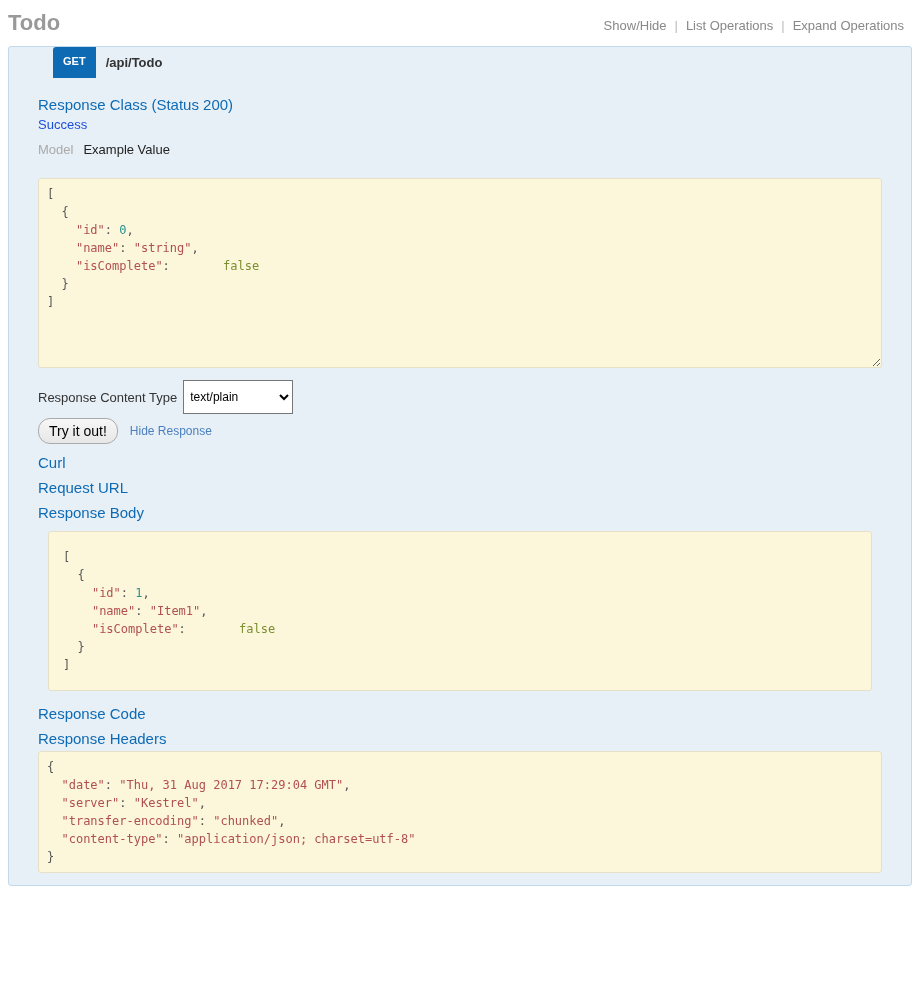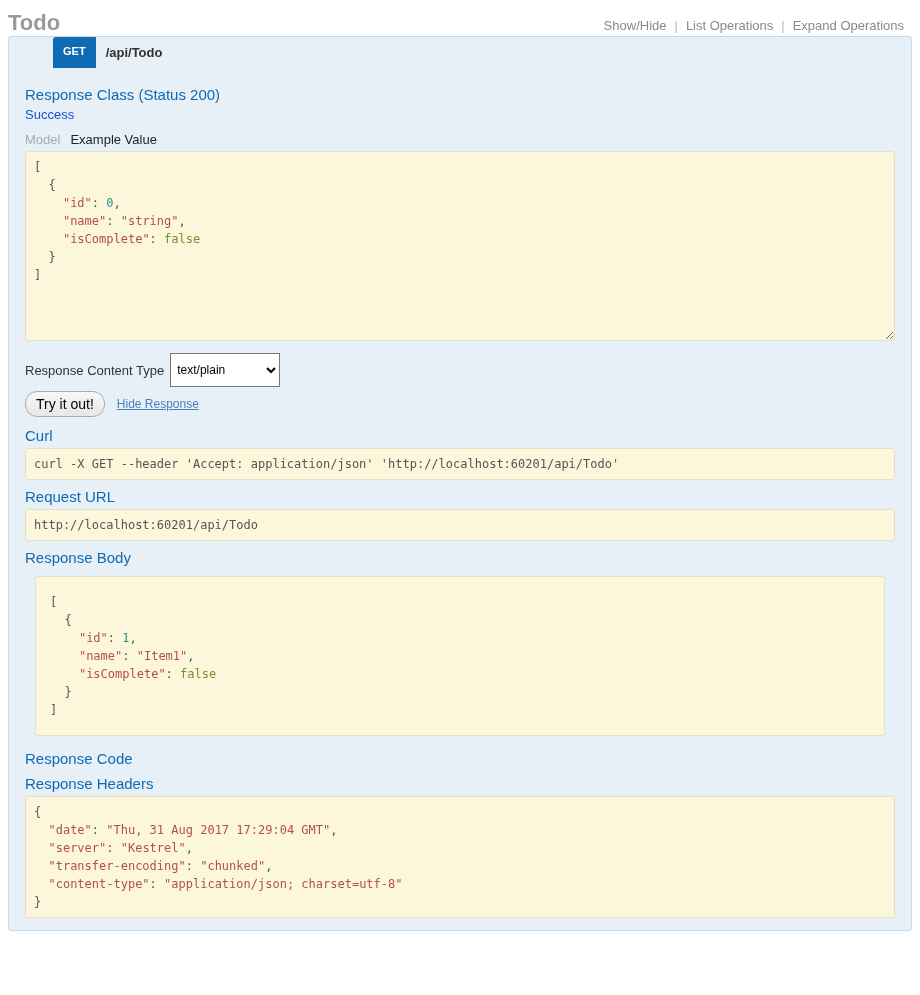--- a/index.html
+++ b/index.html
@@ -6,21 +6,21 @@
   body {
     font-family: "Helvetica Neue", Helvetica, Arial, sans-serif;
     font-size: 13px;
     color: #333;
     background: #fff;
     width: 920px;
   }
   .wrap { padding: 8px 8px 12px; }
   .header {
     display: flex; align-items: baseline; justify-content: space-between;
-    padding: 2px 0 0;
+    padding: 2px 0 10px;
   }
   .header h1 {
     font-size: 22px; font-weight: bold; color: #999;
   }
   .header-ops { display: flex; align-items: center; gap: 0; }
   .header-ops a {
     color: #888; font-size: 13px; text-decoration: none; cursor: pointer;
     padding: 0 8px;
   }
   .header-ops .sep { color: #bbb; }
@@ -30,57 +30,57 @@
     border-radius: 3px;
   }
   .op-bar { display: flex; align-items: stretch; padding-left: 44px; }
   .badge {
     background: #0f6ab4; color: #fff; font-size: 11px; font-weight: bold;
     padding: 8px 10px; border-top-left-radius: 3px;
   }
   .path {
     padding: 8px 10px; font-size: 13px; color: #333; font-weight: bold;
   }
-  .content { padding: 10px 16px 12px; }
+  .content { padding: 10px 29px 12px; }
   h3.section {
     font-size: 15px; color: #0f6ab4; font-weight: normal; margin: 8px 0 4px;
   }
   .desc { color: #1d4ed8; margin-bottom: 10px; }
-  .tabs { display: flex; gap: 10px; margin-bottom: 4px; align-items: center; }
+  .tabs { display: flex; gap: 10px; margin-bottom: 21px; align-items: center; }
   .tabs .tab { font-size: 13px; cursor: pointer; }
   .tabs .inactive { color: #aaa; }
   .tabs .active { color: #222; }
   .codebox {
     background: #fcf6db;
     border: 1px solid #e5e0c6;
     border-radius: 3px;
     font-family: Consolas, Menlo, monospace;
     font-size: 12px;
     color: #555;
     padding: 6px 8px;
     white-space: pre;
     overflow: auto;
     line-height: 1.5;
   }
   .codebox.example { min-height: 190px; resize: both; }
   .codebox .k { color: #b05050; }
   .codebox .n { color: #2a8f8f; }
-  .codebox .b { color: #7a8f2f; }
+  .codebox .b { color: #7a8f2f; margin-left: 46px; }
   .rct-row { display: flex; align-items: center; gap: 6px; margin: 12px 0 2px; }
   select.rct {
     font-size: 12px; padding: 1px 2px; border: 1px solid #777;
     background: #fff; min-width: 110px; height: 34px;
   }
   .try-row { display: flex; align-items: center; gap: 12px; margin: 4px 0 10px; }
   .try-btn {
     background: linear-gradient(#f7f7f7,#e7e7e7);
     border: 1px solid #aaa; border-radius: 12px;
     font-size: 14px; padding: 4px 10px; cursor: pointer;
   }
-  .hide-link { color: #4b7fbd; text-decoration: underline; font-size: 12px; cursor: pointer; }
+  .hide-link { color: #4b7fbd; font-size: 12px; cursor: pointer; }
   .block { margin-top: 6px; }
   .codebox.inner { margin: 0 10px; padding: 16px 14px; }
   .label { font-size: 13px; color: #333; }
 </style>
 </head>
 <body>
 
 <div class="wrap">
   <div class="header">
     <h1>Todo</h1>
@@ -123,26 +123,24 @@
         </select>
       </div>
 
       <div class="try-row">
         <button class="try-btn">Try it out!</button>
         <a class="hide-link">Hide Response</a>
       </div>
 
       <div class="block">
         <h3 class="section">Curl</h3>
-        <pre class="codebox">curl -X GET --header 'Accept: application/json' 'http://localhost:60201/api/Todo'</pre>
       </div>
 
       <div class="block">
         <h3 class="section">Request URL</h3>
-        <pre class="codebox">http://localhost:60201/api/Todo</pre>
       </div>
 
       <div class="block">
         <h3 class="section">Response Body</h3>
         <div style="padding:6px 0;">
           <pre class="codebox inner" id="response-body-box">[
   {
     <span class="k">"id"</span>: <span class="n">1</span>,
     <span class="k">"name"</span>: <span class="k">"Item1"</span>,
     <span class="k">"isComplete"</span>: <span class="b">false</span>

